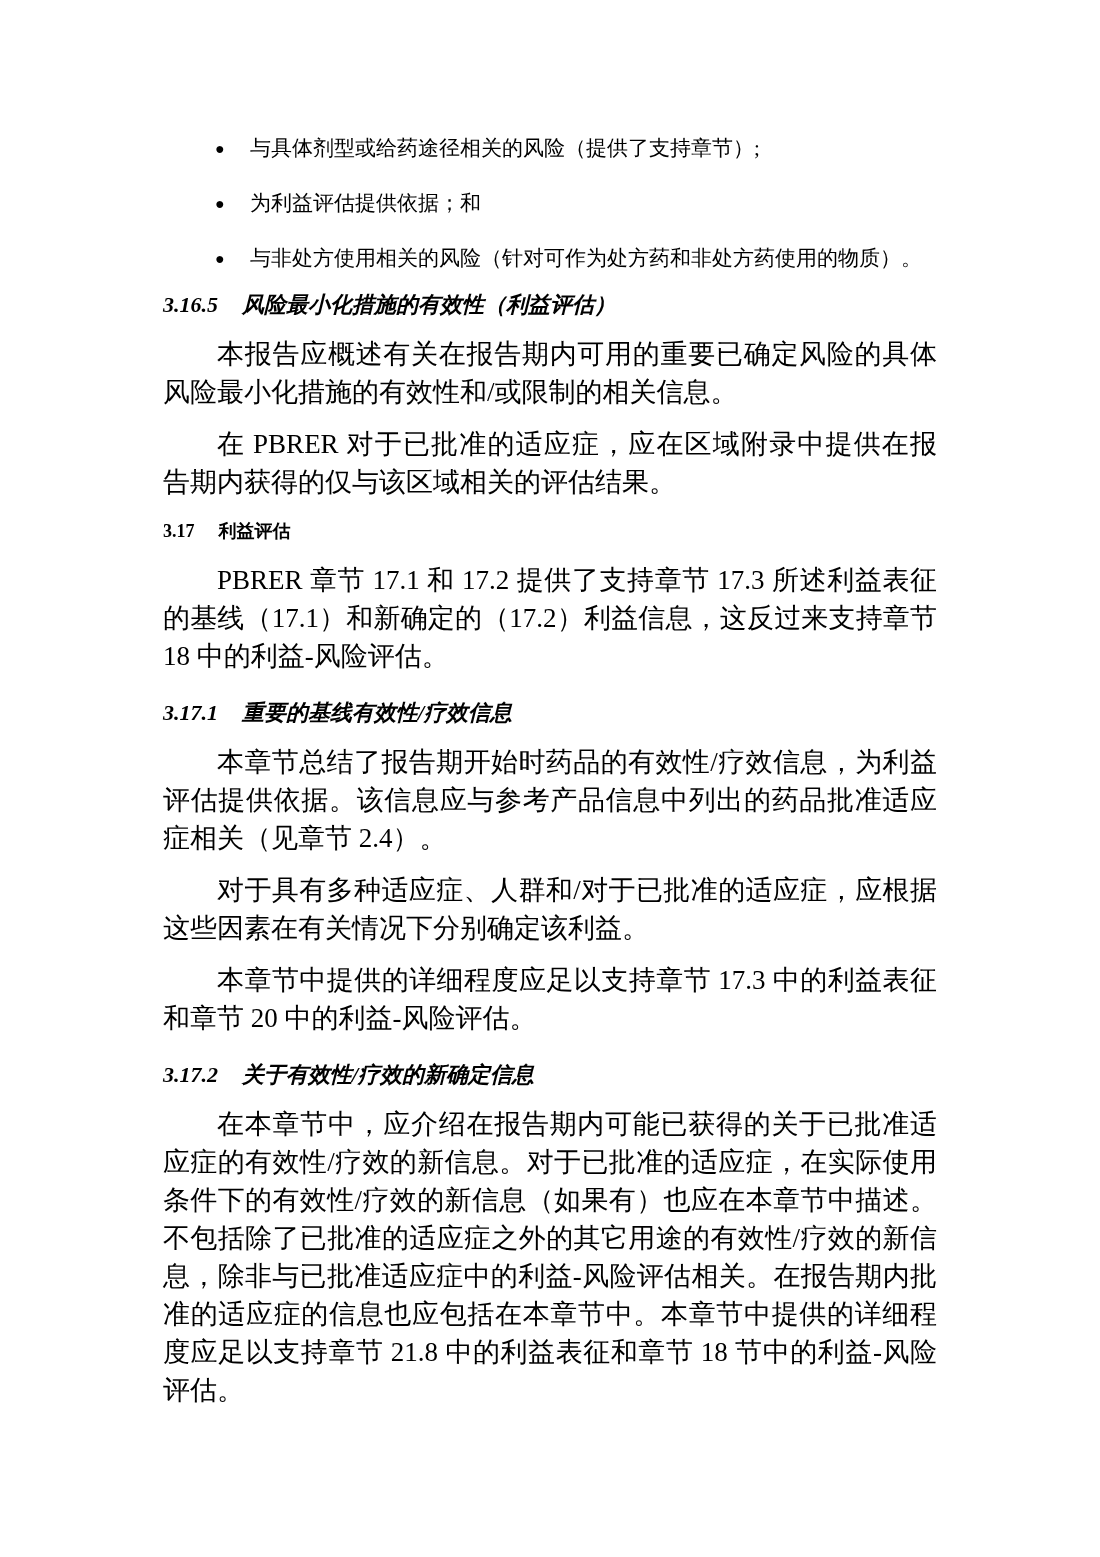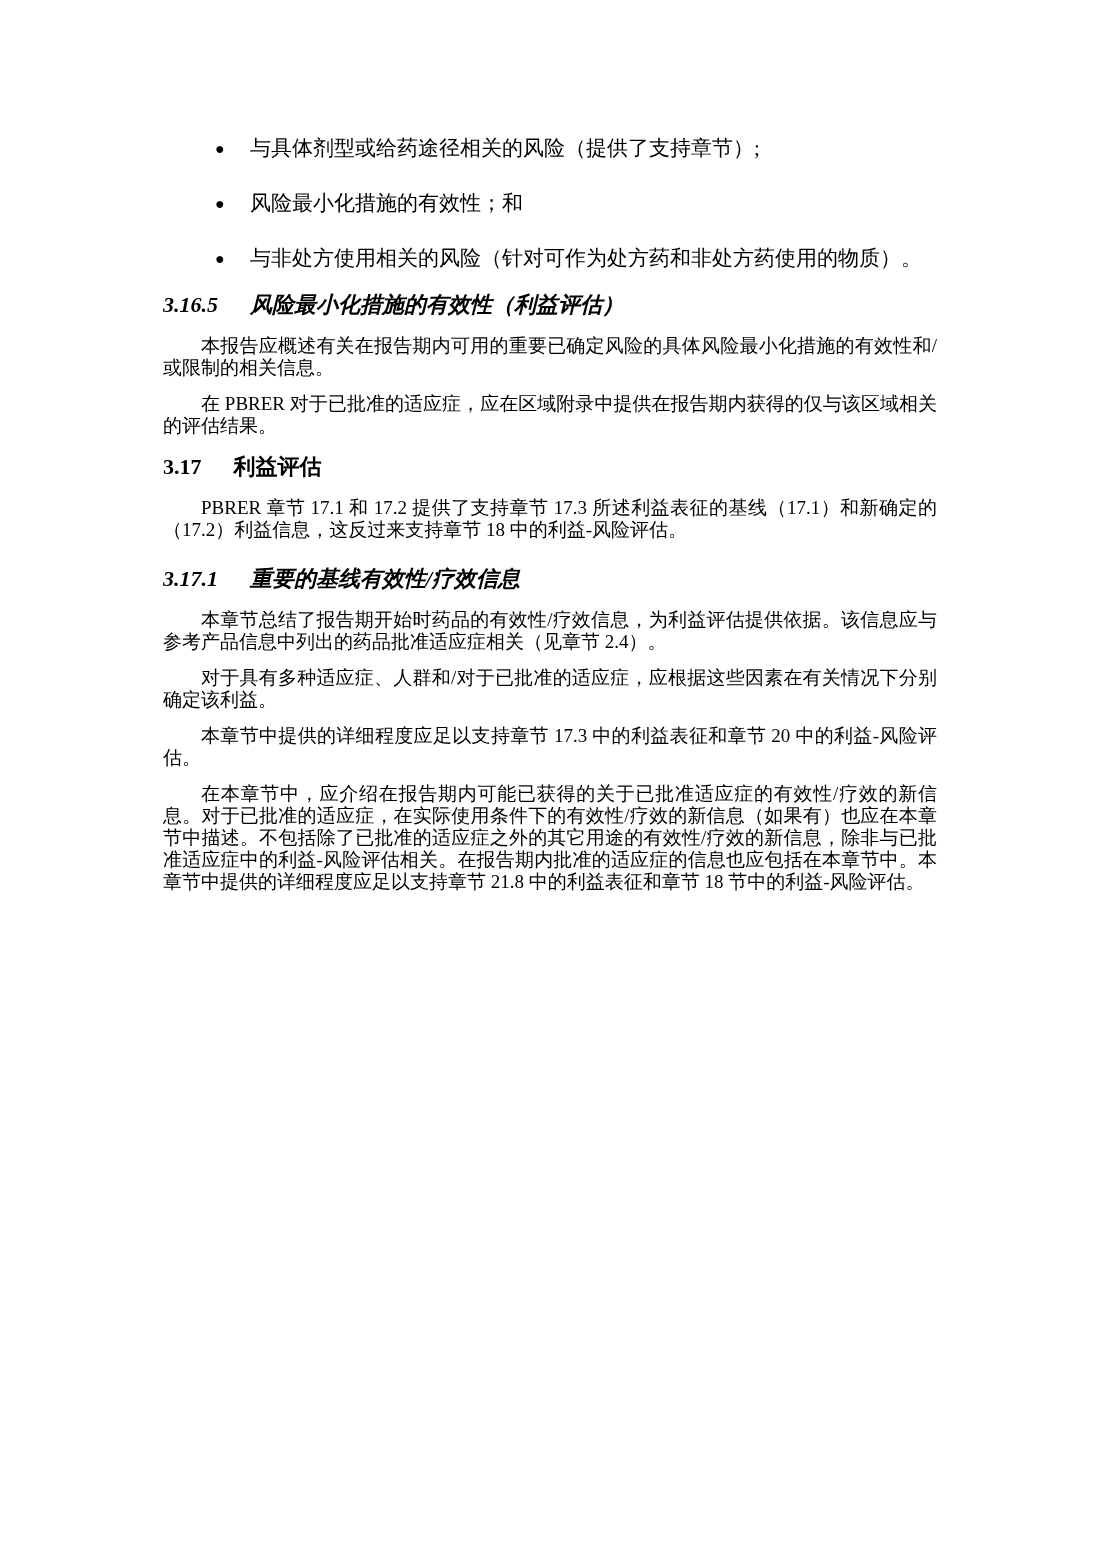--- a/index.html
+++ b/index.html
@@ -33,57 +33,57 @@
   }
   li.bullet-item:last-child { margin-bottom: 0; }
   .bullet-dot {
     position: absolute;
     left: 52px;
     top: 0;
     font-size: 16px;
     line-height: 45px;
   }
   h2.sec-heading {
-    font-size: 22px;
+    font-size: 18px;
     font-weight: bold;
     font-style: normal;
     line-height: 32px;
     margin: 12px 0 14px 0;
   }
   h3.sec-heading {
     font-size: 22px;
     font-weight: bold;
     font-style: italic;
     line-height: 32px;
     margin: 22px 0 14px 0;
   }
   h3.sec-heading.first { margin-top: 8px; }
-  .sec-num { margin-right: 32px; text-align: center; }
+  .sec-num { margin-right: 24px; text-align: center; }
   p.para {
-    font-size: 19px;
-    line-height: 22px;
+    font-size: 27px;
+    line-height: 38px;
     margin: 14px 0;
     text-indent: 2em;
     text-align: justify;
   }
 </style>
 </head>
 <body>
 
 <div class="page">
   <div class="content">
 
     <ul class="bullet-list">
       <li class="bullet-item">
         <span class="bullet-dot">●</span>
         <span>与具体剂型或给药途径相关的风险（提供了支持章节）;</span>
       </li>
       <li class="bullet-item">
         <span class="bullet-dot">●</span>
-        <span>风险最小化措施的有效性；和</span>
+        <span>为利益评估提供依据；和</span>
       </li>
       <li class="bullet-item">
         <span class="bullet-dot">●</span>
         <span>与非处方使用相关的风险（针对可作为处方药和非处方药使用的物质）。</span>
       </li>
     </ul>
 
     <h3 class="sec-heading first">
       <span class="sec-num">3.16.5</span><span>风险最小化措施的有效性（利益评估）</span>
     </h3>
@@ -95,16 +95,19 @@
     </h2>
     <p class="para">PBRER 章节 17.1 和 17.2 提供了支持章节 17.3 所述利益表征的基线（17.1）和新确定的（17.2）利益信息，这反过来支持章节 18 中的利益-风险评估。</p>
 
     <h3 class="sec-heading">
       <span class="sec-num">3.17.1</span><span>重要的基线有效性/疗效信息</span>
     </h3>
     <p class="para">本章节总结了报告期开始时药品的有效性/疗效信息，为利益评估提供依据。该信息应与参考产品信息中列出的药品批准适应症相关（见章节 2.4）。</p>
     <p class="para">对于具有多种适应症、人群和/对于已批准的适应症，应根据这些因素在有关情况下分别确定该利益。</p>
     <p class="para">本章节中提供的详细程度应足以支持章节 17.3 中的利益表征和章节 20 中的利益-风险评估。</p>
 
+    <h3 class="sec-heading">
+      <span class="sec-num">3.17.2</span><span>关于有效性/疗效的新确定信息</span>
+    </h3>
     <p class="para">在本章节中，应介绍在报告期内可能已获得的关于已批准适应症的有效性/疗效的新信息。对于已批准的适应症，在实际使用条件下的有效性/疗效的新信息（如果有）也应在本章节中描述。不包括除了已批准的适应症之外的其它用途的有效性/疗效的新信息，除非与已批准适应症中的利益-风险评估相关。在报告期内批准的适应症的信息也应包括在本章节中。本章节中提供的详细程度应足以支持章节 21.8 中的利益表征和章节 18 节中的利益-风险评估。</p>
 
   </div>
 </div>
 
 </body></html>

